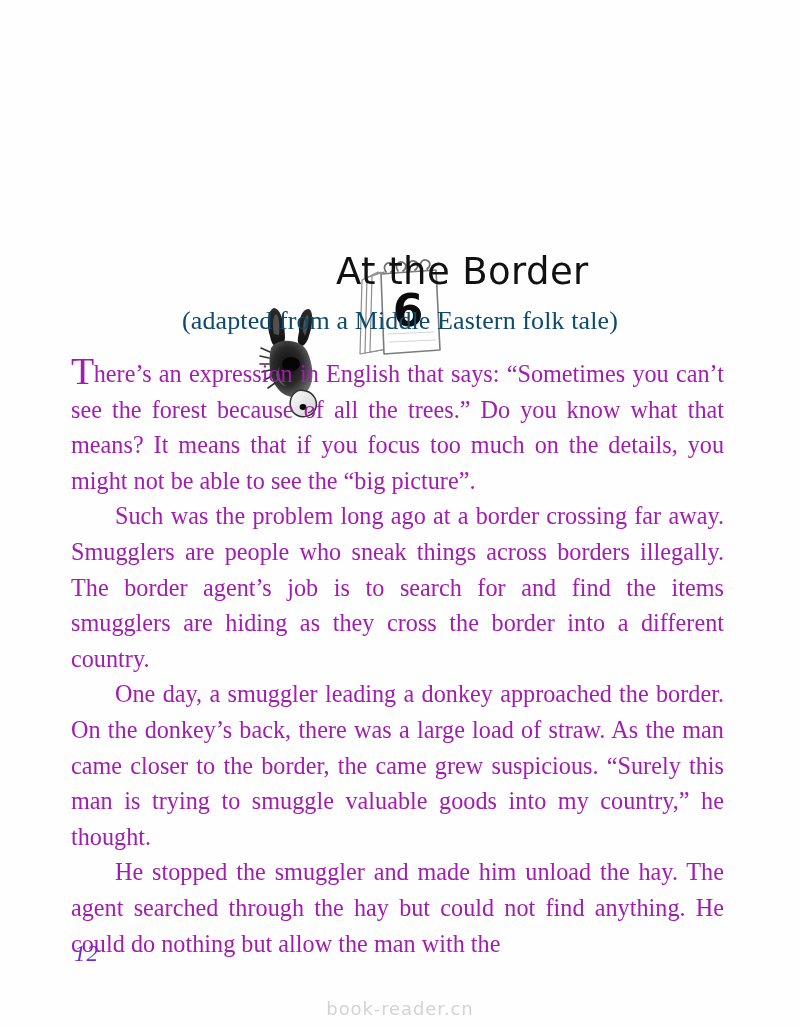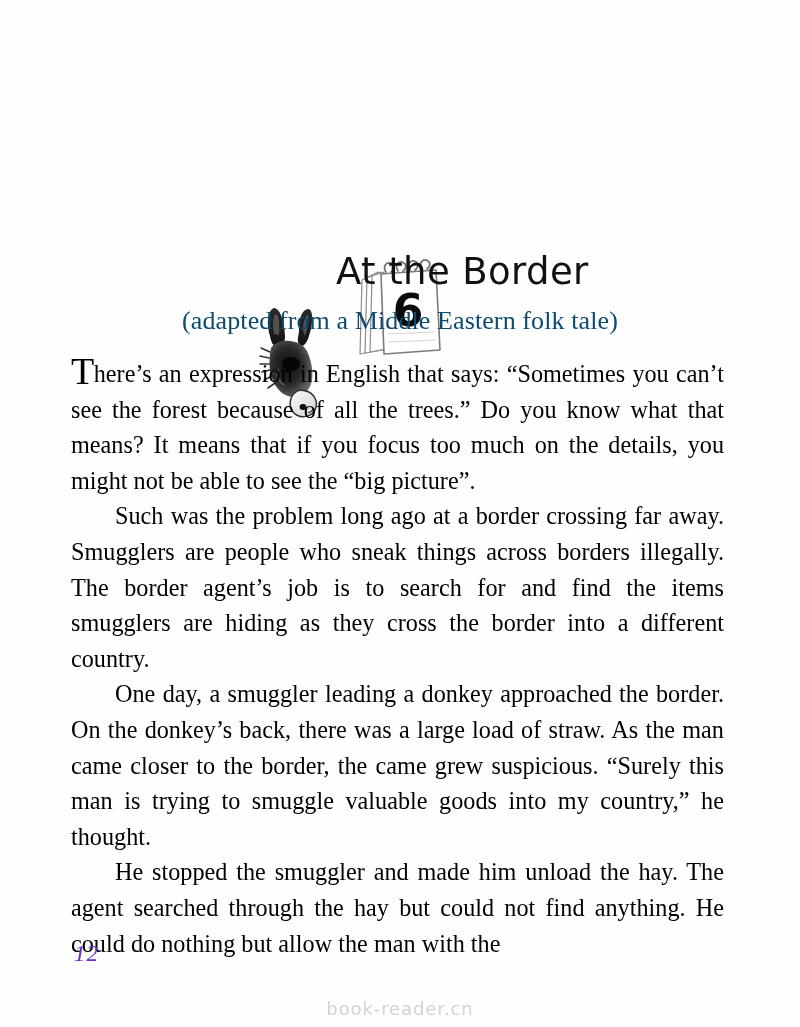--- a/index.html
+++ b/index.html
@@ -83,21 +83,21 @@
 
   
   .body-text {
     position: absolute;
     left: 71px;
     top: 356px;
     width: 653px;
     font-size: 24.2px;
     line-height: 35.6px;
     text-align: justify;
-    color: #000000;
+    color: #a21caf;
     letter-spacing: 0.02px;
   }
   .body-text p {
     margin: 0;
     text-indent: 44px;
   }
   .body-text p.first {
     text-indent: 0;
   }
   .dropcap {

